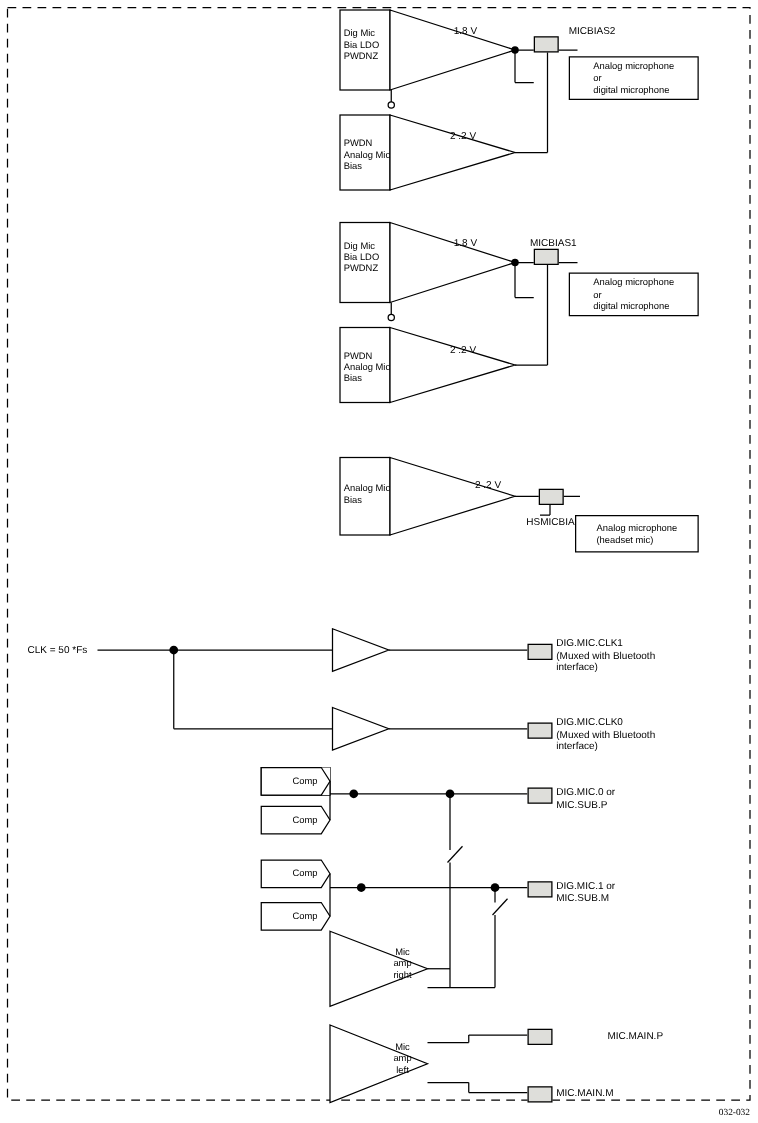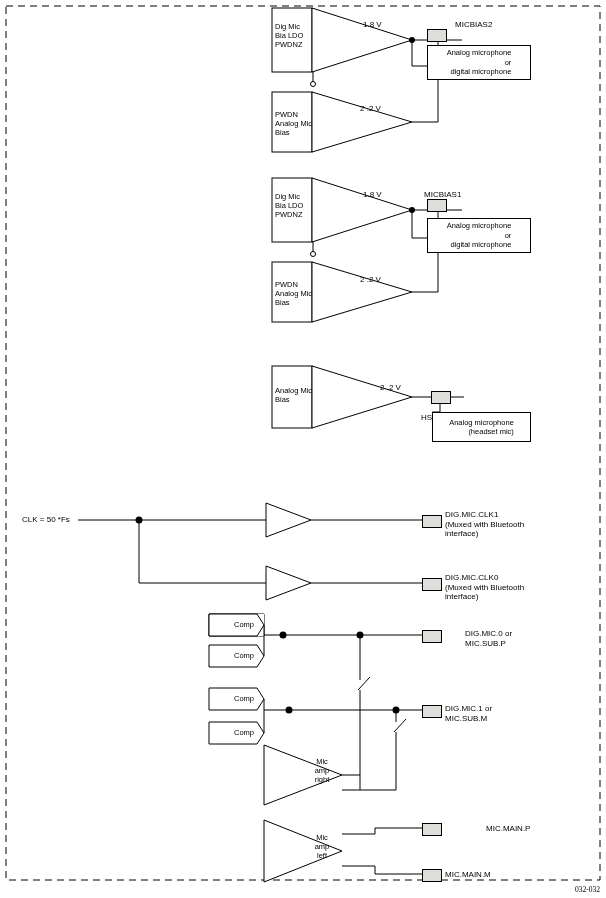--- a/index.html
+++ b/index.html
@@ -1,21 +1,21 @@
 <!DOCTYPE html>
 <html><head>
 <meta charset="utf-8">
 <style>
   html,body{margin:0;padding:0;background:#ffffff;}
   body{width:606px;height:898px;font-family:"Liberation Sans",sans-serif;color:#000;}
   #root{position:relative;width:606px;height:898px;overflow:hidden;}
   .svglayer{position:absolute;left:0;top:0;width:606px;height:898px;}
   .lbl{position:absolute;font-size:8px;line-height:9.5px;color:#000;white-space:pre;}
   .box{position:absolute;border:1px solid #000;background:#fff;font-size:7.5px;line-height:9.5px;
-       display:flex;align-items:center;justify-content:center;text-align:right;padding:4px;box-sizing:border-box;}
+       display:flex;align-items:center;justify-content:center;text-align:left;padding:4px;box-sizing:border-box;margin-left:28px;}
   .pad{position:absolute;border:1px solid #000;background:#dededa;}
   .tri-text{position:absolute;font-size:7.5px;line-height:9px;text-align:left;white-space:pre;}
   .tri-text.c{text-align:center;}
   .footer{position:absolute;right:6px;bottom:4px;font-size:7.5px;color:#000;font-family:Liberation Serif, serif;}
 </style>
 </head>
 <body>
 
 <div id="root">
 
@@ -157,21 +157,21 @@
   <div class="lbl" style="left:424px;top:20px;padding-left:31px;">MICBIAS2</div>
   <div class="lbl" style="left:424px;top:190px;">MICBIAS1</div>
   <div class="lbl" style="left:421px;top:381px;margin-top:32px;">HSMICBIAS</div>
   <div class="lbl" style="left:22px;top:515px;">CLK = 50 *Fs</div>
   <div class="lbl" style="left:445px;top:510px;">DIG.MIC.CLK1
 (Muxed with Bluetooth
 interface)</div>
   <div class="lbl" style="left:445px;top:573px;">DIG.MIC.CLK0
 (Muxed with Bluetooth
 interface)</div>
-  <div class="lbl" style="left:445px;top:629px;margin-left:20px;">DIG.MIC.0 or
+  <div class="lbl" style="left:445px;top:629px;">DIG.MIC.0 or
 MIC.SUB.P</div>
   <div class="lbl" style="left:445px;top:704px;">DIG.MIC.1 or
 MIC.SUB.M</div>
   <div class="lbl" style="left:445px;top:824px;margin-left:41px;">MIC.MAIN.P</div>
   <div class="lbl" style="left:445px;top:870px;">MIC.MAIN.M</div>
 
   <div class="box" style="left:427px;top:45px;width:104px;height:35px;white-space:pre-line;">Analog microphone
 or
 digital microphone</div>
   <div class="box" style="left:427px;top:218px;width:104px;height:35px;white-space:pre-line;">Analog microphone

